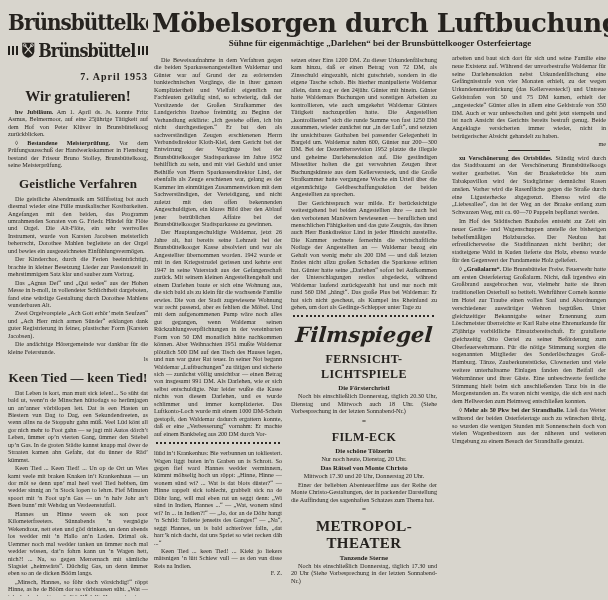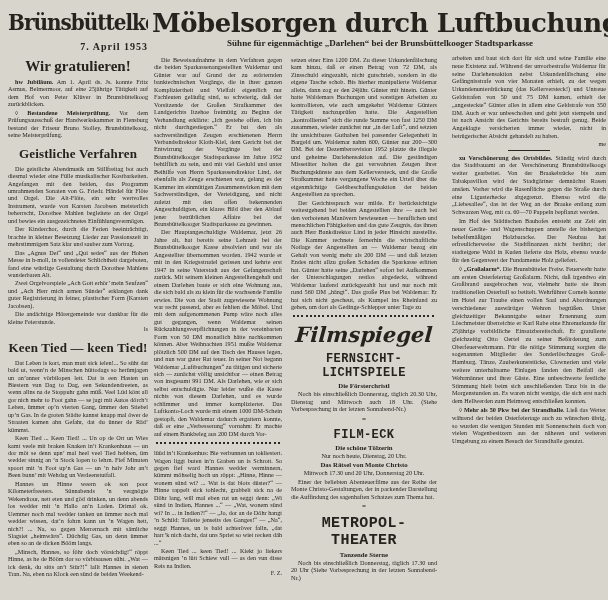--- a/index.html
+++ b/index.html
@@ -32,33 +32,44 @@
   .colB{position:absolute;left:291px;top:56px;width:146px;height:540px;overflow:hidden;}
   .colC{position:absolute;left:452px;top:54px;width:154px;height:544px;overflow:hidden;}
   .colC .bt{line-height:7.8px;}
   .dotline{height:2px;margin:5px 2px;
            background:repeating-linear-gradient(90deg,#2b2824 0 2px,transparent 2px 4.2px);}
   .endrule{width:42px;border-top:1px solid #2b2824;margin:2px auto 3px auto;}
   
   .film-script{font-family:"DejaVu Serif", serif;font-style:italic;font-weight:bold;
                font-size:21px;text-align:center;margin:4px 0 2px 0;transform:skewX(-4deg);}
   .cinema{font-size:12px;font-weight:bold;text-align:center;letter-spacing:.4px;margin:5px 0 2px 0;
-          font-family:Liberation Mono, monospace;}
+          font-family:Liberation Serif, serif;}
   .cinema-sm{font-size:15px;}
   .film-title{font-size:6.8px;font-weight:bold;text-align:center;margin:2px 0 1px 0;}
   .film-sep{text-align:center;font-size:7px;font-weight:bold;line-height:8px;margin:2px 0;}
   .crest{display:block;}
 </style>
 </head>
 <body>
 
 <div class="page">
 
   <div class="leftcol">
     <div class="mast-title1">Brünsbüttelkoog</div>
+    <div class="mast-row">
+      <span class="mast-orn"></span>
+      <svg class="crest" width="24" height="28" viewBox="0 0 24 28">
+        <path d="M2 2 H22 V16 Q22 24 12 27 Q2 24 2 16 Z" fill="#24211d"></path>
+        <path d="M6 6 L18 20 M18 6 L6 20" stroke="#d8d5cd" stroke-width="2"></path>
+        <circle cx="6" cy="6" r="2.4" fill="none" stroke="#d8d5cd" stroke-width="1.4"></circle>
+        <circle cx="18" cy="6" r="2.4" fill="none" stroke="#d8d5cd" stroke-width="1.4"></circle>
+      </svg>
+      <span class="mast-title2">Brünsbüttel</span>
+      <span class="mast-orn"></span>
+    </div>
     <div class="mast-date">7. April 1953</div>
 
     <div class="h-grat">Wir gratulieren!</div>
     <p class="bt"><span class="ind"></span><b>hw Jubiläum.</b> <span>Am 1. April ds. Js. konnte Fritz Asmus, Belmermoor, auf eine 25jährige Tätigkeit auf dem Hof von Peter Klüver in Brunsbüttelkoog zurückblicken.</span></p>
     <p class="bt"><span class="ind"></span><b>◊ Bestandene Meisterprüfung.</b> <span>Vor dem Prüfungsausschuß der Handwerkskammer in Flensburg bestand der Friseur Bruno Stolley, Brunsbüttelkoog, seine Meisterprüfung.</span></p>
 
     <div class="h-sec">Geistliche Verfahren</div>
     <p class="bt"><span class="ind"></span><span>Die geistliche Abendmusik am Stillfreitag bot auch diesmal wieder eine Fülle musikalischer Kostbarkeiten. Angefangen mit den beiden, das Programm umrahmenden Sonaten von G. Friedr. Händel für Flöte und Orgel. Die Alt-Flöte, ein sehr wertvolles Instrument, wurde von Karsten Jacobsen meisterlich beherrscht, Dorothee Mahlen begleitete an der Orgel und bewies ein ausgezeichnetes Einfühlungsvermögen.</span></p>
     <p class="bt"><span class="ind"></span><span>Der Kinderchor, durch die Ferien beeinträchtigt, brachte in kleiner Besetzung Lieder zur Passionszeit in mehrstimmigem Satz klar und sauber zum Vortrag.</span></p>
     <p class="bt"><span class="ind"></span><span>Das „Agnus Dei“ und „Qui sedes“ aus der Hohen Messe in h-moll, in vollendeter Schlichtheit dargeboten, fand eine würdige Gestaltung durch Dorothee Mahlens wunderbaren Alt.</span></p>
@@ -66,21 +77,21 @@
     <p class="bt"><span class="ind"></span><span>Die andächtige Hörergemeinde war dankbar für die kleine Feierstunde.</span><span class="sig">ls</span></p>
 
     <div class="h-sec">Keen Tied — keen Tied!</div>
     <p class="bt"><span class="ind"></span><span>Dat Leben is kort, man mutt sick ielen!... So süht dat bald ut, wenn’n de Minschen hüttodags so herümjagen un an’anner vörbilopen lett. Dat is een Hasten un Biestern vun Dag to Dag, een Sekundendreeten, as wenn allns na de Stoppuhr gahn müß. Veel Lüd könt all gor nich mehr to Foot gahn — se jagt mit Autos dörch’t Leben, ümmer op’n vierten Gang, ümmer den Stiebel up’n Gas. In de groten Städte kannst knapp mal öwer de Straaten kamen ahn Gefahr, dat du ünner de Räd’ kümmst.</span></p>
     <p class="bt"><span class="ind"></span><span>Keen Tied ... Keen Tied! ... Un op de Ort un Wies kamt veele mit braken Knaken in’t Krankenhuus — un dor möt se denn upn’ mal heel veel Tied hebben, üm wedder sinnig an ’n Stock lopen to lehrn. Fief Minuten spoort mit ’n Foot up’n Gas — un ’n halv Johr an’t Been bunn’ mit Wehdag un Verdeenstutfall.</span></p>
     <p class="bt"><span class="ind"></span><span>Hannes un Hinne weern ok son poor Kilometerfreeters. Sünnabends ’n vergnögte Wekendtour, nett eten und göd drinken, un denn abends los wedder mit ’n Hallo an’n Laden. Drimal ok. Uemmer noch mal wedder tanken un ümmer noch mal wedder wissen, dat’n fohrn kann un ’n Wagen hett, nich?! ... Na, so gegen Merrernach mit sämliche Slagsiet „heimwärts“. Düchdig Gas, un denn ümmer eben so an de dicken Bööm langs.</span></p>
     <p class="bt"><span class="ind"></span><span>„Minsch, Hannes, so föhr doch vörsichdig!“ röppt Hinne, as he de Bööm dor so vörbisausen süht. „Wat — ick denk, du sitts an’t Stür?!“ lallt Hannes in sienen Tran. Na, eben na Klock een sünd de beiden Weekend-</span></p>
   </div>
 
   <div class="headline">Möbelsorgen durch Luftbuchungen beseitigt</div>
-  <div class="subhead">Sühne für eigenmächtige „Darlehen“ bei der Brunsbüttelkooger Stadtsparkasse</div>
+  <div class="subhead">Sühne für eigenmächtige „Darlehen“ bei der Brunsbüttelkooger Osterfeiertage</div>
 
   <div class="colA">
     <p class="bt"><span class="ind"></span><span>Die Beweisaufnahme in dem Verfahren gegen die beiden Sparkassenangestellten Waldemar und Günter war auf Grund der zu erörternden banktechnischen Vorgänge, die in ihrer ganzen Kompliziertheit und Vielfalt eigentlich nur Fachleuten geläufig sind, so schwierig, daß der Vorsitzende der Großen Strafkammer des Landgerichts Itzehoe freimütig zu Beginn der Verhandlung erklärte: „Ich gestehe offen, ich bin nicht durchgestiegen.“ Er bat den als sachverständigen Zeugen erschienenen Herrn Verbandsdirektor Kloth-Kiel, dem Gericht bei der Entwirrung der Vorgänge bei der Brunsbüttelkooger Stadtsparkasse im Jahre 1952 behilflich zu sein, und mit viel Geduld und unter Beihilfe von Herrn Sparkassendirektor Lind, der ebenfalls als Zeuge erschienen war, gelang es der Kammer im einmütigen Zusammenwirken mit dem Sachverständigen, der Verteidigung, und nicht zuletzt mit den offen bekennenden Angeschuldigten, ein klares Bild über den Ablauf jener betrüblichen Affaire bei der Brunsbüttelkooger Stadtsparkasse zu gewinnen.</span></p>
     <p class="bt"><span class="ind"></span><span>Der Hauptangeschuldigte Waldemar, jetzt 26 Jahre alt, hat bereits seine Lehrzeit bei der Brunsbüttelkooger Kasse absolviert und war als Angestellter übernommen worden. 1942 wurde er mit in den Kriegsstrudel gerissen und kehrte erst 1947 in seine Vaterstadt aus der Gefangenschaft zurück. Mit seinem kleinen Angestelltengehalt und einem Darlehen baute er sich eine Wohnung aus, die sich bald als zu klein für die wachsende Familie erwies. Die von der Stadt zugewiesene Wohnung war recht passend, aber es fehlten die Möbel. Und mit dem aufgenommenen Pump wäre noch alles gut gegangen, wenn Waldemar seinen Rückzahlungsverpflichtungen in der vereinbarten Form von 50 DM monatlich hätte nachkommen können. Aber Weihnachten 1951 mußte Waldemar plötzlich 500 DM auf den Tisch des Hauses legen, und nun war guter Rat teuer. In seiner Not begann Waldemar „Luftbuchungen“ zu tätigen und sicherte sich — zunächst völlig unsichtbar — einen Betrag von insgesamt 991 DM. Als Darlehen, wie er sich selbst entschuldigte. Nur leider wußte die Kasse nichts von diesem Darlehen, und es wurde schlimmer und immer komplizierter. Das Luftkonto-Loch wurde mit einem 1000 DM-Schein gestopft, den Waldemar dadurch ergattern konnte, daß er eine „Verbesserung“ vornahm: Er machte auf einem Bankbeleg aus 200 DM durch Vor-</span></p>
     <div class="dotline"></div>
     <p class="bt"><span>lüüd in’t Krankenhus: Bie verbunnen un tokliestert. Wagen liggt buten in’n Graben un is Schrott. So gegen fief ward Hannes wedder verminnern, kümmt möhselig hoch un röppt: „Hinne, Hinne — wonem sünd wi? ... Wat is dat blots düster?“ — Hinne rappelt sick tohlecht, grabbelt sick na de Döhr lang, will mal eben rut un seggt denn: „Wi sünd in Indien, Hannes ...“ — „Wat, wonem sünd wi? In ... in Indien?!“ — „Jo, dor an de Döhr hangt ’n Schild: Toilette jenseits des Ganges!“ — „Na“, seggt Hannes, un is bald achteröver falln, „dat harr’k nich dacht, dat uns Spriet so wiet recken däh ...“</span></p>
     <p class="bt"><span class="ind"></span><span>Keen Tied ... keen Tied! ... Kiekt jo liekers mätsnigen ’n lütt Schiew vull — as den vun disse Reis na Indien.</span><span class="sig">F. Z.</span></p>
   </div>
 
   <div class="colB">

